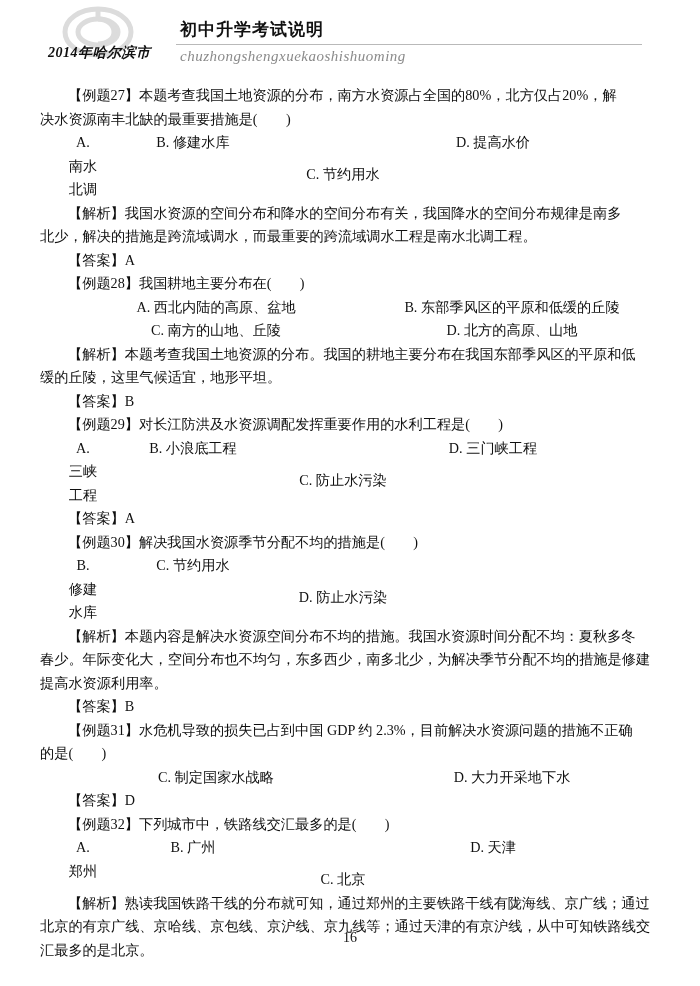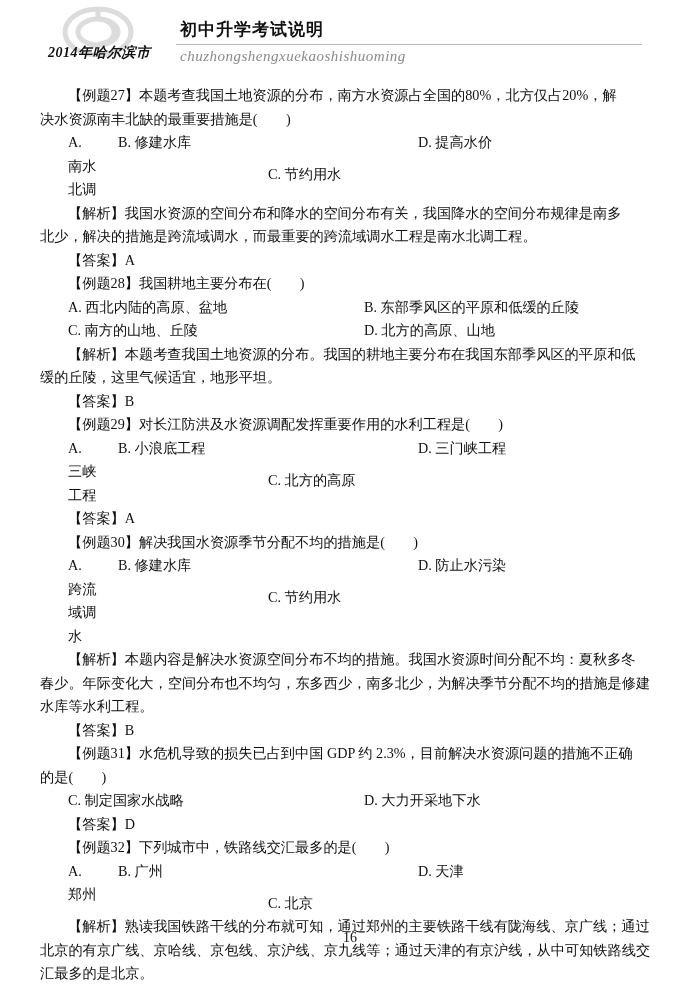--- a/index.html
+++ b/index.html
@@ -92,20 +92,21 @@
   .q-line {
     position: relative;
   }
 
   .opts {
     display: flex;
     text-indent: 0;
   }
   .opts .opt {
     display: block;
+    text-align: center;
   }
   
   .opts.c4 .opt:nth-child(1) { width: 30px; margin-left: 28px; }
   .opts.c4 .opt:nth-child(2) { width: 150px; margin-left: 20px; }
   .opts.c4 .opt:nth-child(3) { width: 150px; margin-top: 32px; }
   .opts.c4 .opt:nth-child(4) { width: 150px; }
 
   .opts.two .opt:nth-child(1) { margin-left: 28px; width: 300px; }
   .opts.two .opt:nth-child(2) { width: 300px; }
 
@@ -167,35 +168,34 @@
       <span class="opt">D. 北方的高原、山地</span>
     </div>
     <div class="line indent1">【解析】本题考查我国土地资源的分布。我国的耕地主要分布在我国东部季风区的平原和低</div>
     <div class="line indent0">缓的丘陵，这里气候适宜，地形平坦。</div>
     <div class="line ans">【答案】B</div>
 
     <div class="line indent1">【例题29】对长江防洪及水资源调配发挥重要作用的水利工程是(        )</div>
     <div class="line opts c4">
       <span class="opt">A. 三峡工程</span>
       <span class="opt">B. 小浪底工程</span>
-      <span class="opt">C. 北方的高原</span>
+      <span class="opt">C. 防止水污染</span>
       <span class="opt">D. 三门峡工程</span>
     </div>
     <div class="line ans">【答案】A</div>
 
     <div class="line indent1">【例题30】解决我国水资源季节分配不均的措施是(        )</div>
     <div class="line opts c4">
-      <span class="opt">A. 跨流域调水</span>
       <span class="opt">B. 修建水库</span>
       <span class="opt">C. 节约用水</span>
       <span class="opt">D. 防止水污染</span>
     </div>
     <div class="line indent1">【解析】本题内容是解决水资源空间分布不均的措施。我国水资源时间分配不均：夏秋多冬</div>
     <div class="line indent0">春少。年际变化大，空间分布也不均匀，东多西少，南多北少，为解决季节分配不均的措施是修建</div>
-    <div class="line indent0">水库等水利工程。</div>
+    <div class="line indent0">提高水资源利用率。</div>
     <div class="line ans">【答案】B</div>
 
     <div class="line indent1">【例题31】水危机导致的损失已占到中国 GDP 约 2.3%，目前解决水资源问题的措施不正确</div>
     <div class="line indent0">的是(        )</div>
     <div class="line opts two">
       <span class="opt">C. 制定国家水战略</span>
       <span class="opt">D. 大力开采地下水</span>
     </div>
     <div class="line ans">【答案】D</div>
 

